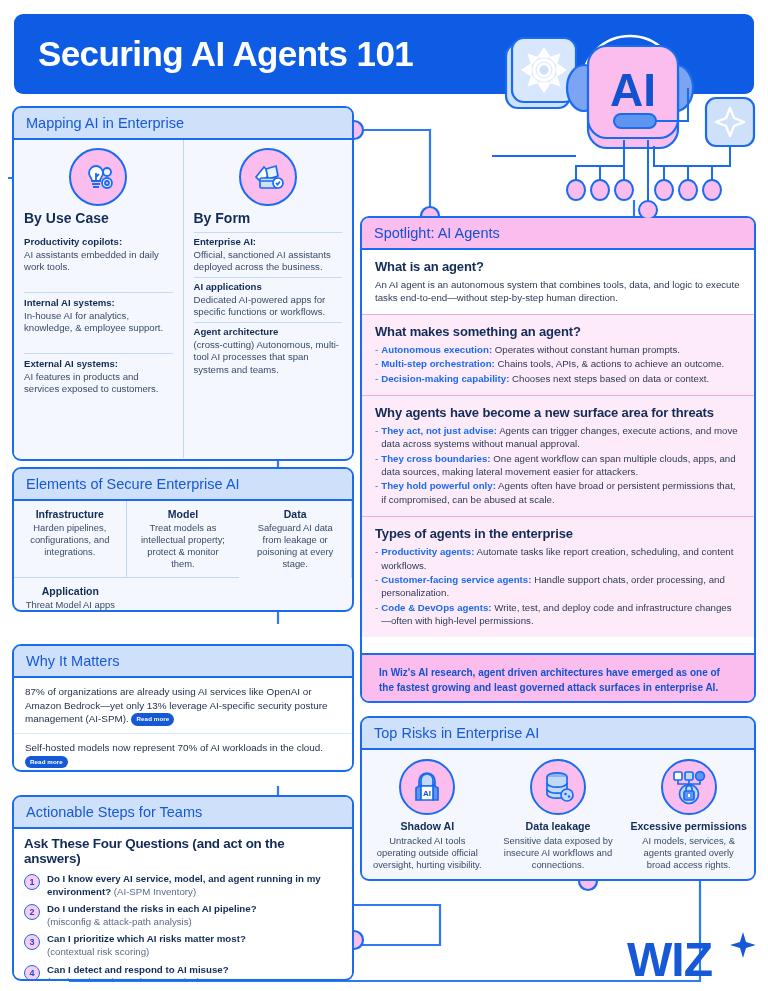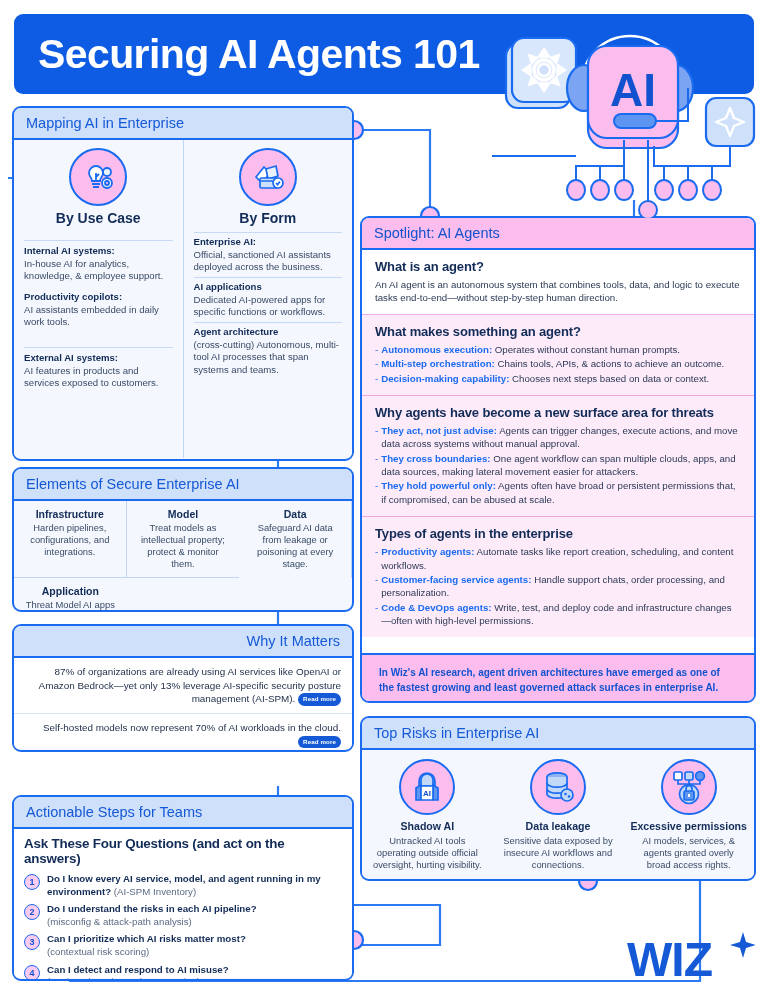--- a/index.html
+++ b/index.html
@@ -14,21 +14,21 @@
   
   .wires { position:absolute; inset:0; z-index:1; pointer-events:none; }
 
   
   .header {
     position:absolute; left:14px; top:14px; width:740px; height:80px;
     background:#0D5CE3; border-radius:9px; z-index:4;
   }
   .header-title {
     position:absolute; left:24px; top:50%; transform:translateY(-50%);
-    color:#fff; font-size:41px; font-weight:bold; letter-spacing:-0.6px;
+    color:#fff; font-size:35px; font-weight:bold; letter-spacing:-0.6px;
     white-space:nowrap;
   }
   .robot-art { position:absolute; left:492px; top:6px; width:276px; height:212px; z-index:5; }
 
   
   .panel {
     position:absolute; border:2px solid #1A6BF0; border-radius:9px;
     background:#F4F8FE; overflow:hidden; z-index:3;
   }
   .panel-head {
@@ -40,37 +40,37 @@
   
   #mapping { left:12px; top:106px; width:342px; height:355px; }
   .map-cols { display:flex; height:calc(100% - 33px); background:#F4F8FE; }
   .map-col { flex:1; padding:0 10px; position:relative; }
   .map-col + .map-col { border-left:1.5px solid #BFD6F5; }
   .circ-icon {
     width:58px; height:58px; border-radius:50%;
     background:#FBBDEE; border:2px solid #1A6BF0;
     margin:8px auto 4px; display:flex; align-items:center; justify-content:center;
   }
-  .map-col-title { text-align:center; font-size:14px; color:#122B57; font-weight:bold; margin-bottom:6px; }
+  .map-col-title { text-align:left; font-size:14px; color:#122B57; font-weight:bold; margin-bottom:6px; }
   .entry { font-size:9.6px; line-height:1.32; color:#3A4A66; padding:4px 0; }
   .entry b { color:#122B57; display:inline; }
   .entry.div { border-top:1.2px solid #C6DAF6; }
   .entry.tight { padding:3px 0; }
 
   
   #elements { left:12px; top:467px; width:342px; height:145px; }
   .el-grid { display:grid; grid-template-columns:1fr 1fr 1fr; grid-template-rows:1fr 1fr; height:calc(100% - 33px); }
   .el-cell { padding:7px 8px; text-align:center; border-right:1.5px solid #BFD6F5; border-bottom:1.5px solid #BFD6F5; }
   .el-cell:nth-child(2n) { border-right:none; }
   .el-cell:nth-child(n+3) { border-bottom:none; }
   .el-t { font-size:10.5px; font-weight:bold; color:#122B57; margin-bottom:2px; }
   .el-d { font-size:9.4px; line-height:1.28; color:#3A4A66; }
 
   
-  #whymatters { left:12px; top:624px; width:342px; height:128px;text-align:right; }
+  #whymatters { left:12px; top:644px; width:342px; height:128px; }
   .wm-body { background:#FFFFFF; height:calc(100% - 33px); }
   .wm-row { padding:7px 11px; font-size:9.9px; line-height:1.38; color:#24324D; }
   .wm-row + .wm-row { border-top:1.3px solid #D8E6F9; }
   .badge {
     display:inline-block; background:#1559D6; color:#fff; border-radius:7px;
     font-size:6.2px; font-weight:bold; padding:2px 5px; vertical-align:1px; letter-spacing:.1px;
   }
 
   
   #steps { left:12px; top:795px; width:342px; height:186px; }
@@ -219,27 +219,27 @@
             <g fill="none" stroke="#1A6BF0" stroke-width="1.8">
               <path d="M9 14a7 7 0 0 1 14 0c0 4-3 5-3 8h-8c0-3-3-4-3-8z" fill="#fff"></path>
               <path d="M12 25h8M13 28h6M16 14v8M16 18l3-3"></path>
               <circle cx="27" cy="13" r="4" fill="#E9F1FD"></circle>
               <circle cx="27" cy="24" r="5" fill="#E9F1FD"></circle>
               <circle cx="27" cy="24" r="2" fill="#FBBDEE"></circle>
             </g>
           </svg>
         </div>
         <div class="map-col-title">By Use Case</div>
+        <div class="entry">
+          <b>Productivity copilots:</b><br>
+          <span>AI assistants embedded in daily work tools.</span>
+        </div>
         <div class="entry div" style="margin-top:14px;">
           <b>Internal AI systems:</b><br>
           <span>In-house AI for analytics, knowledge, &amp; employee support.</span>
-        </div>
-        <div class="entry">
-          <b>Productivity copilots:</b><br>
-          <span>AI assistants embedded in daily work tools.</span>
         </div>
         <div class="entry div" style="margin-top:14px;">
           <b>External AI systems:</b><br>
           <span>AI features in products and services exposed to customers.</span>
         </div>
       </div>
 
       <div class="map-col">
         <div class="circ-icon">
           <svg width="36" height="36" viewBox="0 0 36 36">

